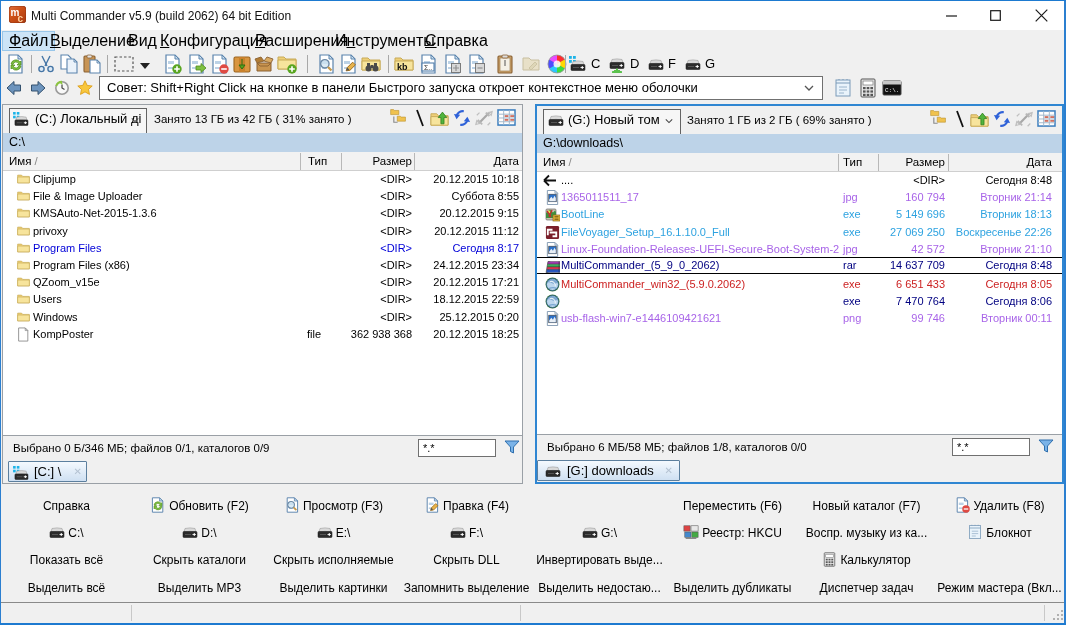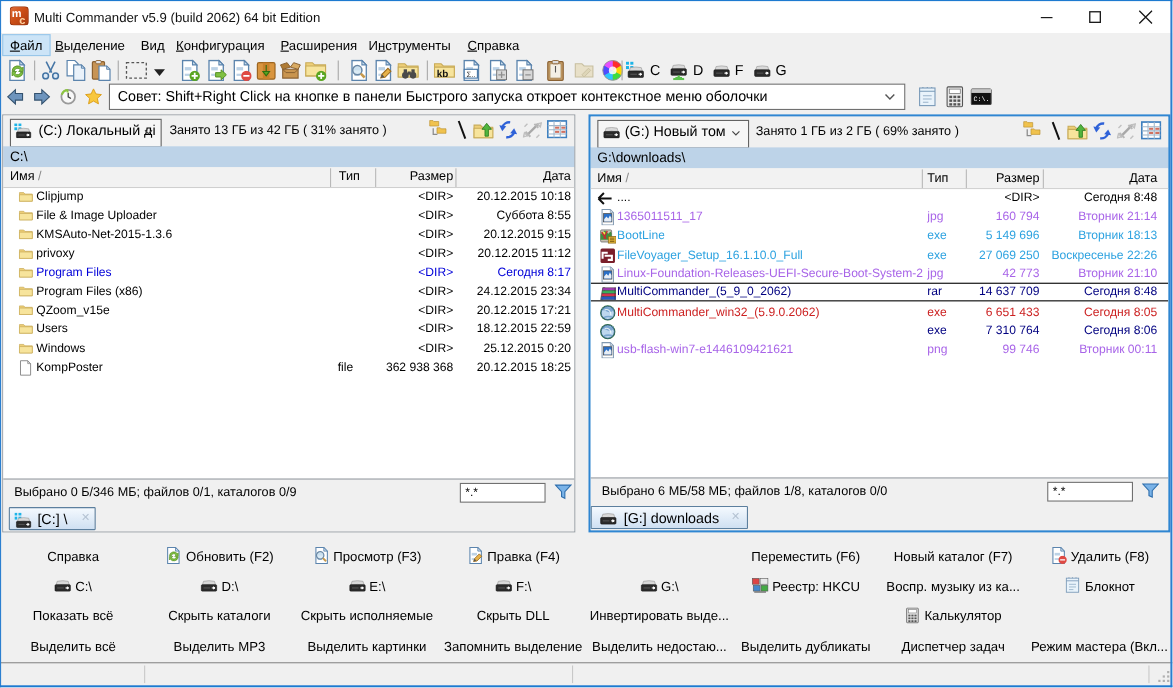--- a/index.html
+++ b/index.html
@@ -4,21 +4,21 @@
 <style>
 * { margin:0; padding:0; box-sizing:border-box; }
 html,body { width:1066px; height:625px; overflow:hidden; }
 body { font-family:"Liberation Sans", sans-serif; font-size:12px; color:#000; }
 #win { position:relative; width:1066px; height:625px; background:#f0f0f0; }
 .abs { position:absolute; }
 
 #titlebar { position:absolute; left:0; top:0; width:1066px; height:30px; background:#fff; }
 #title-text { position:absolute; left:31px; top:9px; font-size:12px; color:#111; }
 
-#menubar { position:absolute; left:0; top:30px; width:1066px; height:22px; background:#f0f0f0; font-size:12px; }
+#menubar { position:absolute; left:0; top:30px; width:1066px; height:22px; background:#f0f0f0; font-size:16px; }
 .mi { position:absolute; top:1px; height:20px; line-height:20px; }
 .mi u { text-decoration:underline; }
 .mi.sel { background:#cce4f7; border:1px solid #98c6e9; line-height:18px; padding:0 6px; }
 
 #toolbar { position:absolute; left:0; top:52px; width:1066px; height:24px; background:#f0f0f0; }
 .tbi { position:absolute; top:2px; width:20px; height:20px; }
 .tsep { position:absolute; top:3px; width:1px; height:18px; background:#a8a8a8; }
 .dletter { position:absolute; top:4px; font-size:13px; color:#000; }
 
 #navbar { position:absolute; left:0; top:76px; width:1066px; height:26px; background:#f0f0f0; }
@@ -749,21 +749,21 @@
           <span class="ftype" style="left:306px">exe</span>
           <span class="fsize">27 069 250</span>
           <span class="fdate">Воскресенье 22:26</span>
         </div>
       <div class="frow" style="top:69px;color:#a864e8">
           <svg class="ficon">
             <use href="#s-imgfile" width="15" height="15"></use>
           </svg>
           <span class="fname">Linux-Foundation-Releases-UEFI-Secure-Boot-System-2</span>
           <span class="ftype" style="left:306px">jpg</span>
-          <span class="fsize">42 773</span>
+          <span class="fsize">42 572</span>
           <span class="fdate">Вторник 21:10</span>
         </div>
       <div class="frow" style="top:85px;color:#000080;border-top:1px solid #000;border-bottom:1px solid #000;height:17px;line-height:15px;box-sizing:border-box">
           <svg class="ficon">
             <use href="#s-rar" width="16" height="16"></use>
           </svg>
           <span class="fname">MultiCommander_(5_9_0_2062)</span>
           <span class="ftype" style="left:306px">rar</span>
           <span class="fsize">14 637 709</span>
           <span class="fdate">Сегодня 8:48</span>
@@ -775,21 +775,21 @@
           <span class="fname">MultiCommander_win32_(5.9.0.2062)</span>
           <span class="ftype" style="left:306px">exe</span>
           <span class="fsize">6 651 433</span>
           <span class="fdate">Сегодня 8:05</span>
         </div>
       <div class="frow" style="top:121px;color:#000080">
           <svg class="ficon">
             <use href="#s-globe" width="15" height="15"></use>
           </svg>
           <span class="ftype" style="left:306px">exe</span>
-          <span class="fsize">7 310 764</span>
+          <span class="fsize">7 470 764</span>
           <span class="fdate">Сегодня 8:06</span>
         </div>
       <div class="frow" style="top:138px;color:#a864e8">
           <svg class="ficon">
             <use href="#s-imgfile" width="15" height="15"></use>
           </svg>
           <span class="fname">usb-flash-win7-e1446109421621</span>
           <span class="ftype" style="left:306px">png</span>
           <span class="fsize">99 746</span>
           <span class="fdate">Вторник 00:11</span>

